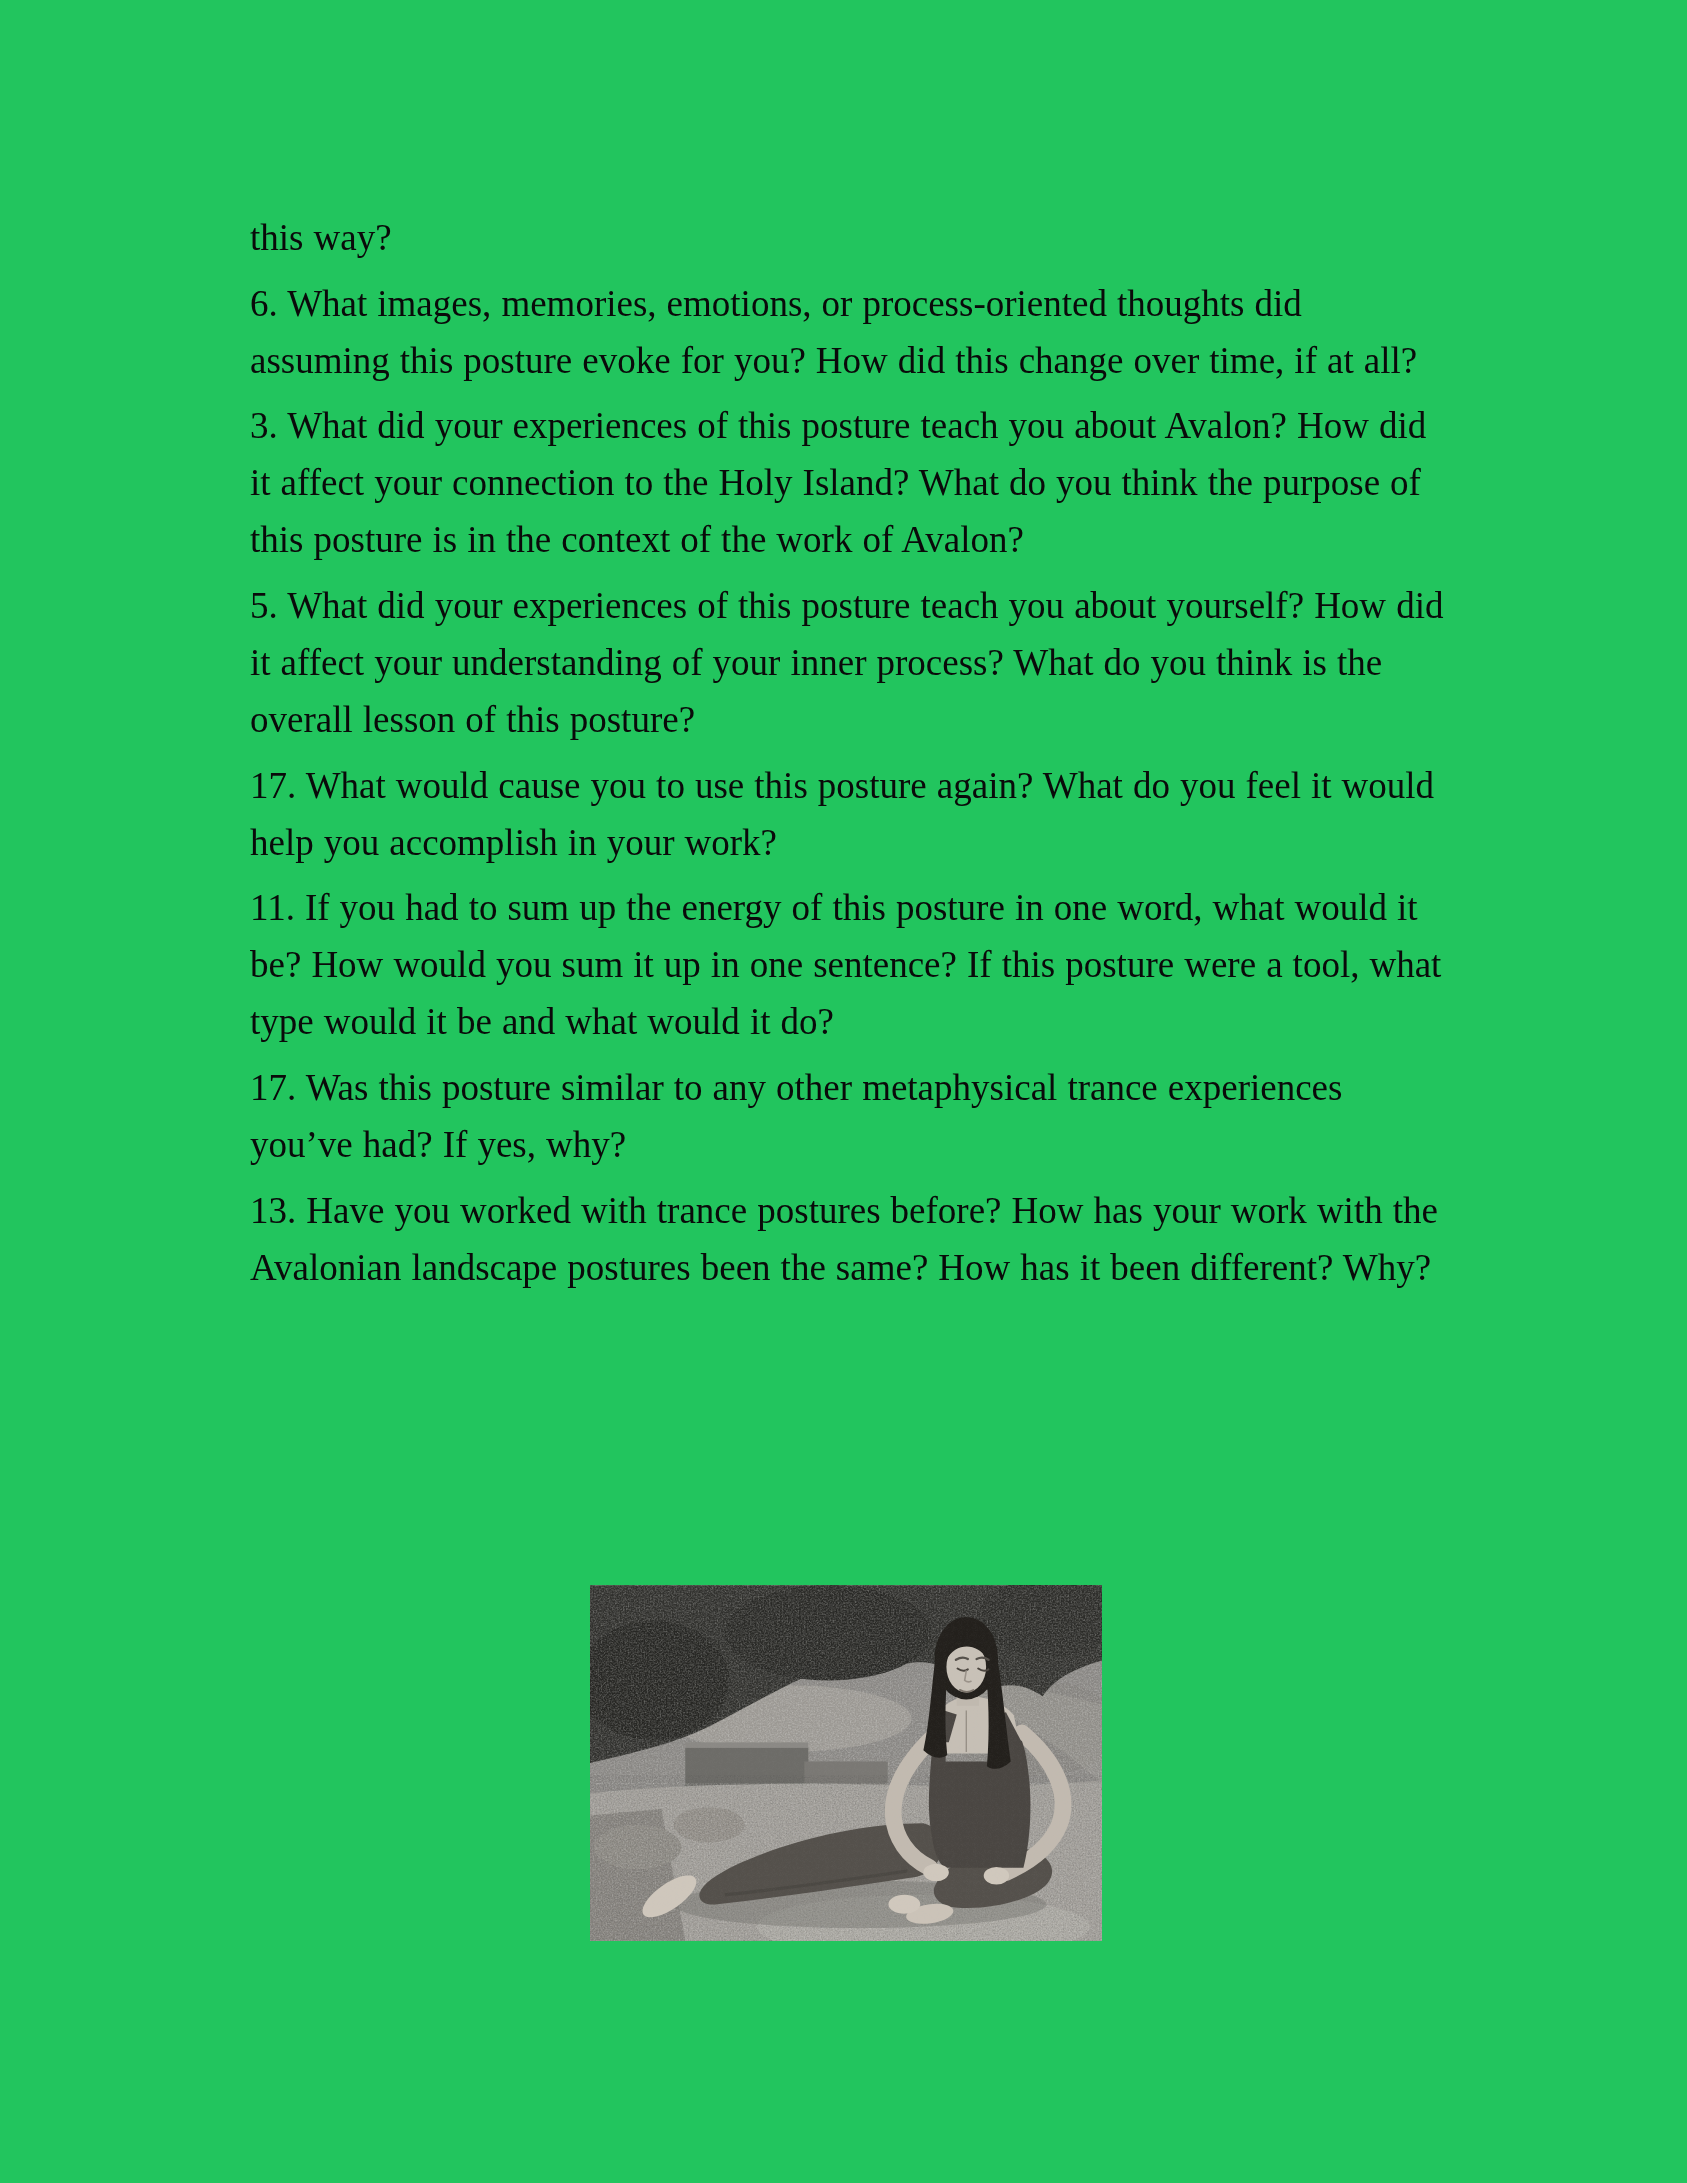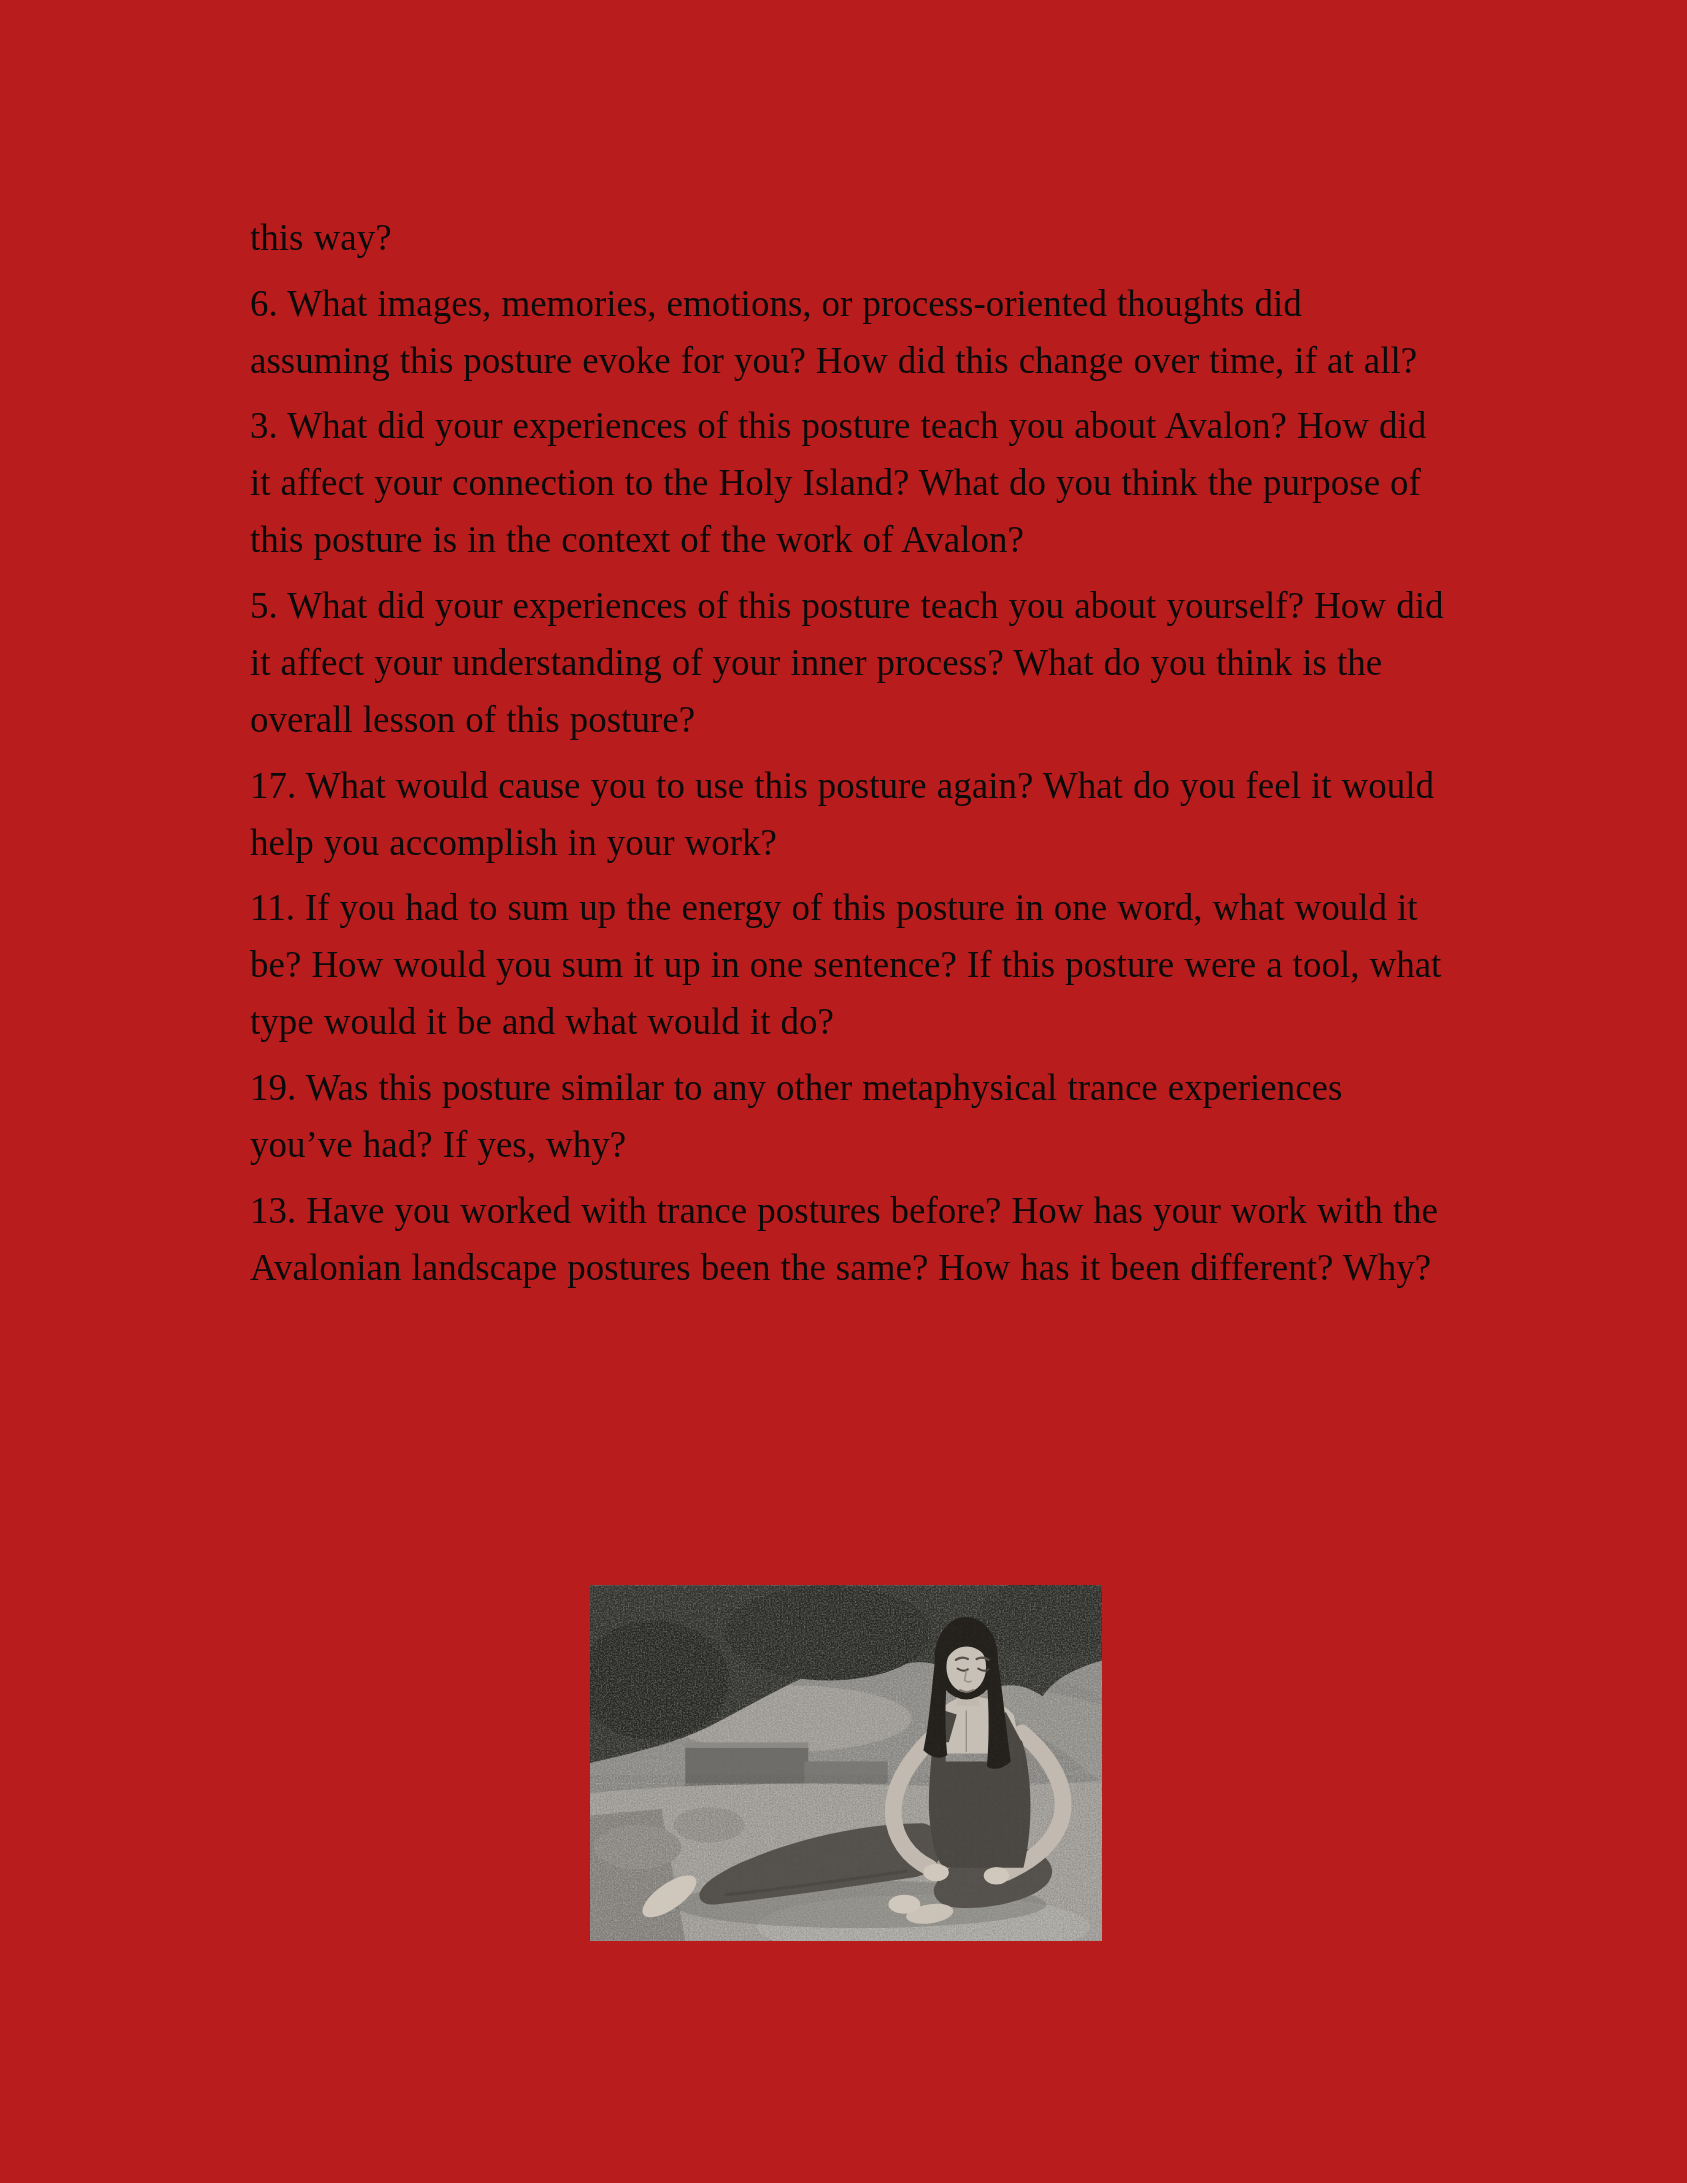--- a/index.html
+++ b/index.html
@@ -1,19 +1,19 @@
 <!DOCTYPE html>
 <html style="font-size:12.7px"><head>
 <meta charset="utf-8">
 <style>
   html,body { margin:0; padding:0; background:#ffffff; }
   .page {
     position:relative;
     width:1687px; height:2183px;
-    background:#b91c1c;
+    background:#22c55e;
     overflow:hidden;
     font-family:"Liberation Serif","DejaVu Serif",serif;
     color:#0a0a0a;
   }
   .textblock {
     position:absolute;
     left:250px; top:209px;
     width:1195px;
   }
   .textblock p {
@@ -36,21 +36,21 @@
 
 <div class="page">
 
   <div class="textblock">
     <p>this way?</p>
     <p>6. What images, memories, emotions, or process-oriented thoughts did assuming this posture evoke for you? How did this change over time, if at all?</p>
     <p>3. What did your experiences of this posture teach you about Avalon? How did it affect your connection to the Holy Island? What do you think the purpose of this posture is in the context of the work of Avalon?</p>
     <p>5. What did your experiences of this posture teach you about yourself? How did it affect your understanding of your inner process? What do you think is the overall lesson of this posture?</p>
     <p>17. What would cause you to use this posture again? What do you feel it would help you accomplish in your work?</p>
     <p>11. If you had to sum up the energy of this posture in one word, what would it be? How would you sum it up in one sentence? If this posture were a tool, what type would it be and what would it do?</p>
-    <p>19. Was this posture similar to any other metaphysical trance experiences you’ve had? If yes, why?</p>
+    <p>17. Was this posture similar to any other metaphysical trance experiences you’ve had? If yes, why?</p>
     <p>13. Have you worked with trance postures before? How has your work with the Avalonian landscape postures been the same? How has it been different? Why?</p>
   </div>
 
   <figure class="photo" role="img" aria-label="Black-and-white photo: a woman with long dark hair, wearing a dark tank top and trousers, sits barefoot on stony ground before dark foliage; one leg extended to her right, the other folded in, hands resting low in front of her, eyes lowered.">
     <svg width="512" height="356" viewBox="0 0 645 448" xmlns="http://www.w3.org/2000/svg">
       <defs>
         <filter id="speckLight" x="0%" y="0%" width="100%" height="100%">
           <feTurbulence type="fractalNoise" baseFrequency="0.5" numOctaves="2" seed="11"></feTurbulence>
           <feColorMatrix type="matrix" values="0 0 0 0 0.93  0 0 0 0 0.93  0 0 0 0 0.90  0.6 0.6 0.6 0 -0.75"></feColorMatrix>
         </filter>

